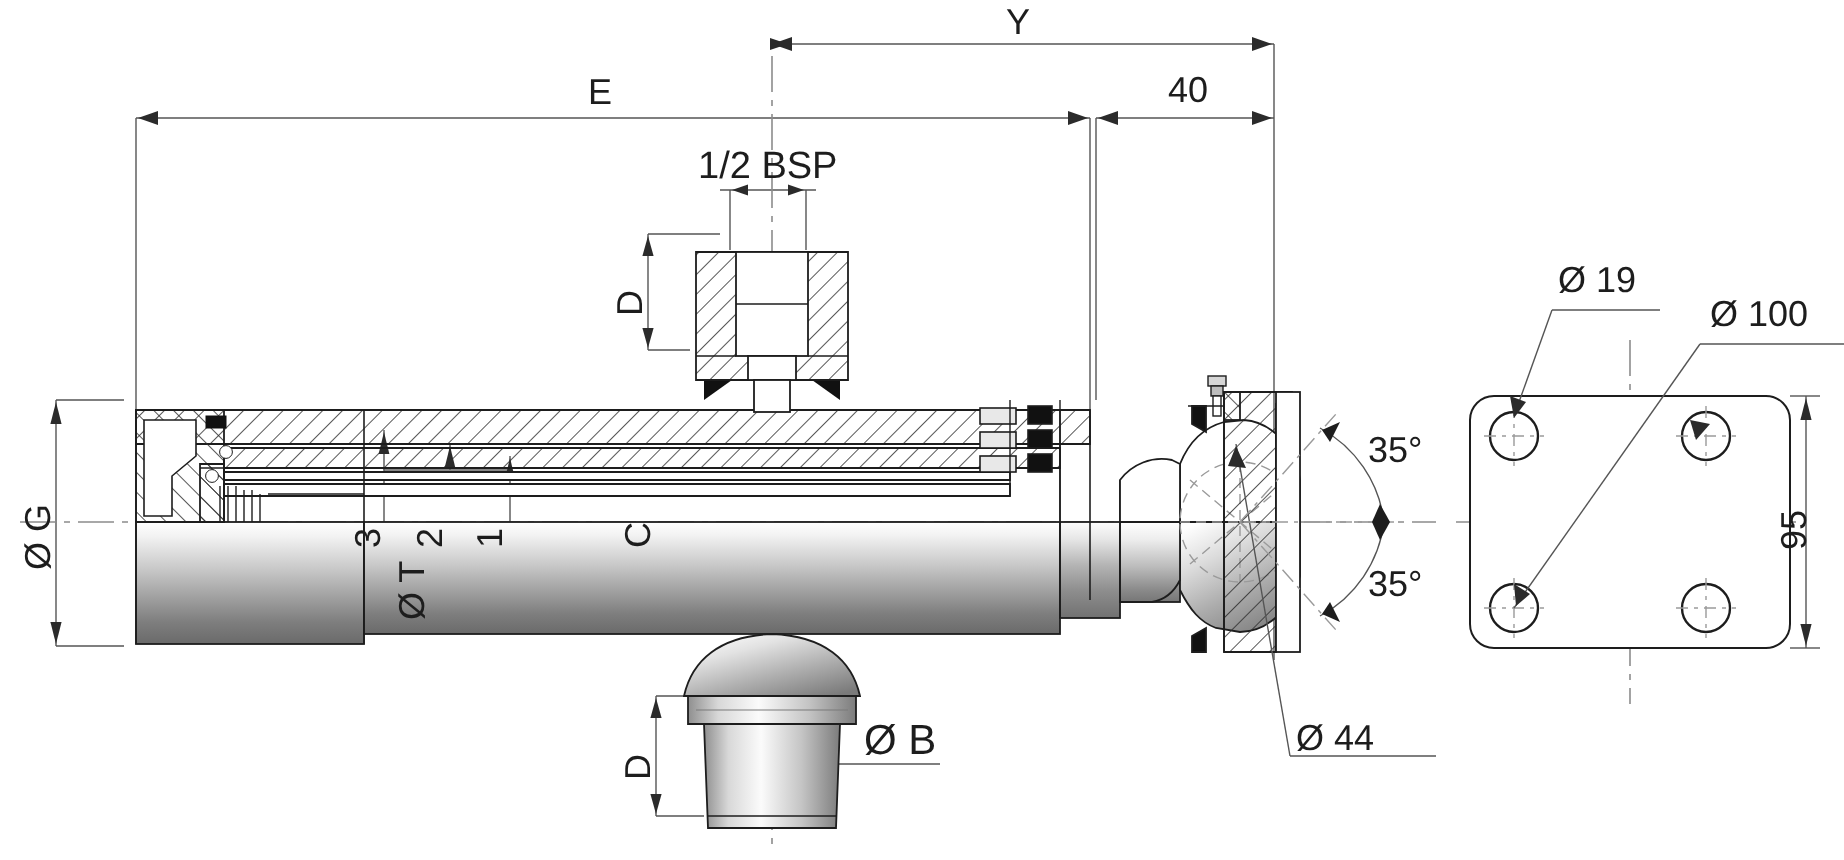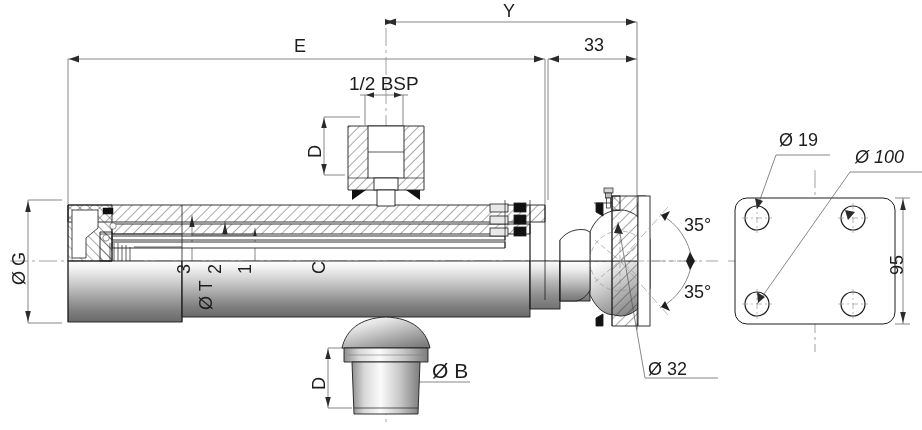--- a/index.html
+++ b/index.html
@@ -362,44 +362,44 @@
   <g fill="#2b2b2b">
     <path d="M758,303 L757,292 L765,297 z"></path>
     <path d="M848,220 L855,212 L845,210 z"></path>
   </g>
 </svg>
 
 <div class="lbl" style="left:503px;top:2px;font-size:18px;">Y</div>
 
 <div class="lbl" style="left:294px;top:37px;font-size:18px;">E</div>
 
-<div class="lbl" style="left:584px;top:36px;font-size:18px;">33</div>
+<div class="lbl" style="left:584px;top:36px;font-size:18px;">40</div>
 
 <div class="lbl" style="left:349px;top:74px;font-size:19px;text-align:right;">1/2 BSP</div>
 
 <div class="lbl rot90" style="left:306px;top:158px;font-size:18px;">D</div>
 
 <div class="lbl rot90" style="left:310px;top:390px;font-size:18px;">D</div>
 
 <div class="lbl rot90" style="left:10px;top:285px;font-size:18px;">Ø G</div>
 
 <div class="lbl rot90" style="left:197px;top:310px;font-size:18px;">Ø T</div>
 
 <div class="lbl rot90" style="left:175px;top:274px;font-size:18px;">3</div>
 <div class="lbl rot90" style="left:206px;top:274px;font-size:18px;">2</div>
 <div class="lbl rot90" style="left:236px;top:274px;font-size:18px;">1</div>
 
 <div class="lbl rot90" style="left:310px;top:274px;font-size:18px;">C</div>
 
 <div class="lbl" style="left:432px;top:360px;font-size:21px;">Ø B</div>
 
-<div class="lbl" style="left:648px;top:360px;font-size:18px;">Ø 32</div>
+<div class="lbl" style="left:648px;top:360px;font-size:18px;">Ø 44</div>
 
 <div class="lbl" style="left:684px;top:216px;font-size:18px;">35°</div>
 <div class="lbl" style="left:684px;top:283px;font-size:18px;">35°</div>
 
 <div class="lbl" style="left:779px;top:131px;font-size:18px;">Ø 19</div>
 
-<div class="lbl" style="left:855px;top:148px;font-size:18px;font-style:italic;">Ø 100</div>
+<div class="lbl" style="left:855px;top:148px;font-size:18px;">Ø 100</div>
 
 <div class="lbl rot90" style="left:888px;top:275px;font-size:18px;">95</div>
 
 </div>
 
 </body></html>

